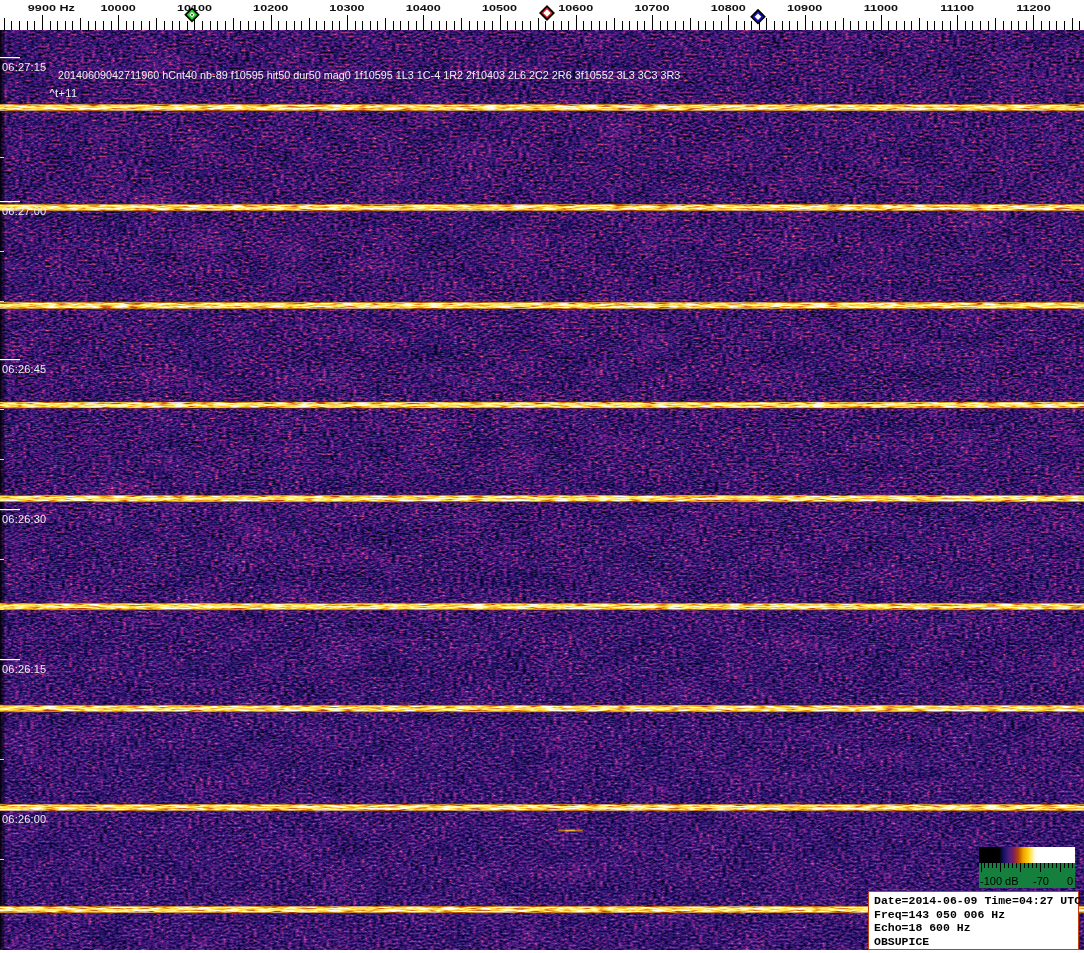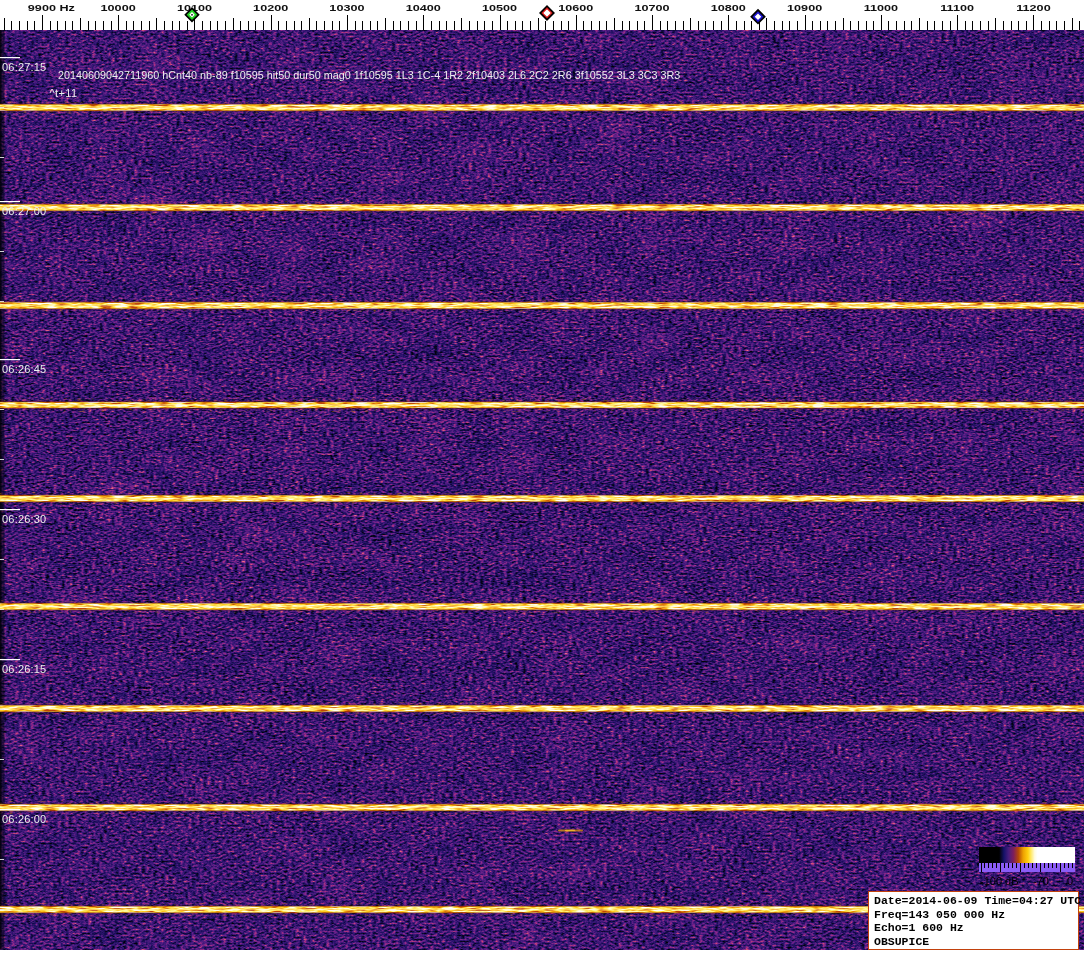--- a/index.html
+++ b/index.html
@@ -308,20 +308,20 @@
         <text x="2" y="41" letter-spacing="0.2">06:27:15</text>
         <text x="2" y="185" letter-spacing="0.2">06:27:00</text>
         <text x="2" y="343" letter-spacing="0.2">06:26:45</text>
         <text x="2" y="493" letter-spacing="0.2">06:26:30</text>
         <text x="2" y="643" letter-spacing="0.2">06:26:15</text>
         <text x="2" y="793" letter-spacing="0.2">06:26:00</text>
         <text x="58" y="48.5" font-size="10.8px">20140609042711960 hCnt40 nb-89 f10595 hit50 dur50 mag0 1f10595 1L3 1C-4 1R2 2f10403 2L6 2C2 2R6 3f10552 3L3 3C3 3R3</text>
         <text x="49.5" y="67.0" letter-spacing="0.4">^t+11</text>
       </g>
     </svg>
-<div style="position:absolute;left:979px;top:847px;width:96px;height:25px;background:#8b5cf6">
+<div style="position:absolute;left:979px;top:847px;width:96px;height:41px;background:#15803d">
 <div style="position:absolute;left:0;top:0;width:96px;height:15.5px;background:linear-gradient(to right,#000 0%,#000 21%,#151268 26%,#4a1d7e 31%,#7e1e5a 36%,#b44708 41%,#eda000 46%,#ffcf10 51%,#ffe860 54%,#fffbe0 58%,#fff 61%,#fff 100%)"></div>
 <svg width="96" height="11" viewBox="0 0 96 11" style="position:absolute;left:0;top:16px">
         <path d="M2.00 0V9.2 M5.99 0V5.4 M9.98 0V5.4 M13.97 0V5.4 M17.96 0V5.4 M21.95 0V9.2 M25.94 0V5.4 M29.93 0V5.4 M33.92 0V5.4 M37.91 0V5.4 M41.90 0V9.2 M45.89 0V5.4 M49.88 0V5.4 M53.87 0V5.4 M57.86 0V5.4 M61.85 0V9.2 M65.84 0V5.4 M69.83 0V5.4 M73.82 0V5.4 M77.81 0V5.4 M81.80 0V9.2 M85.79 0V5.4 M89.78 0V5.4 M93.77 0V5.4" stroke="#000" stroke-width="1" fill="none" shape-rendering="crispEdges"></path>
       </svg>
 <div style="position:absolute;left:1px;top:27.5px;width:94px;opacity:0.999;font:11px 'Liberation Sans',sans-serif;color:#000">-100 dB<span style="position:absolute;left:53px">-70</span><span style="position:absolute;right:1px">0</span></div>
 </div>
-<div style="position:absolute;left:868px;top:891px;width:211px;height:59px;background:#fff;border:1px solid #c2410c;box-sizing:border-box;padding:2px 0 0 5px;font:bold 11.5px/13.6px 'Liberation Mono',monospace;color:#000;white-space:pre;opacity:0.999"><div>Date=2014-06-09 Time=04:27 UTC</div><div>Freq=143 050 000 Hz</div><div>Echo=1 600 Hz</div><div>OBSUPICE</div></div>
+<div style="position:absolute;left:868px;top:891px;width:211px;height:59px;background:#fff;border:1px solid #c2410c;box-sizing:border-box;padding:2px 0 0 5px;font:bold 11.5px/13.6px 'Liberation Mono',monospace;color:#000;white-space:pre;opacity:0.999"><div>Date=2014-06-09 Time=04:27 UTC</div><div>Freq=143 050 006 Hz</div><div>Echo=18 600 Hz</div><div>OBSUPICE</div></div>
 </div>
 </body></html>

